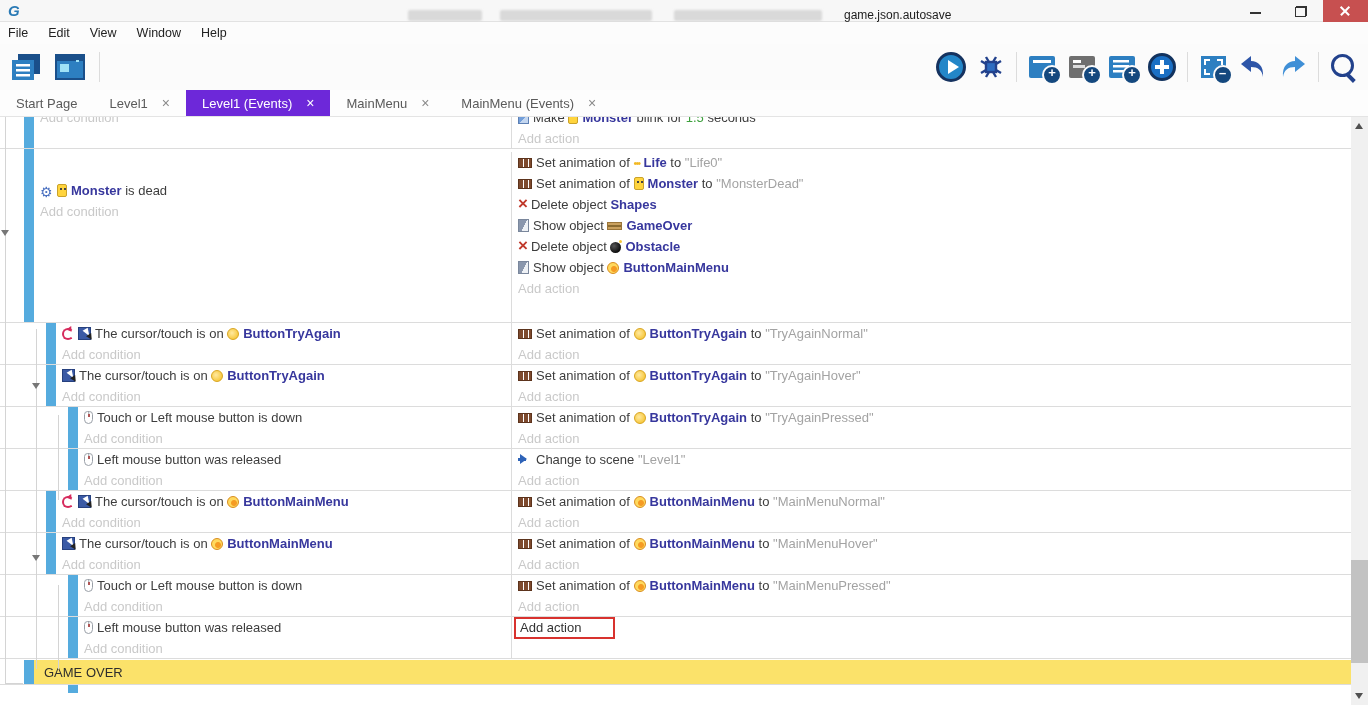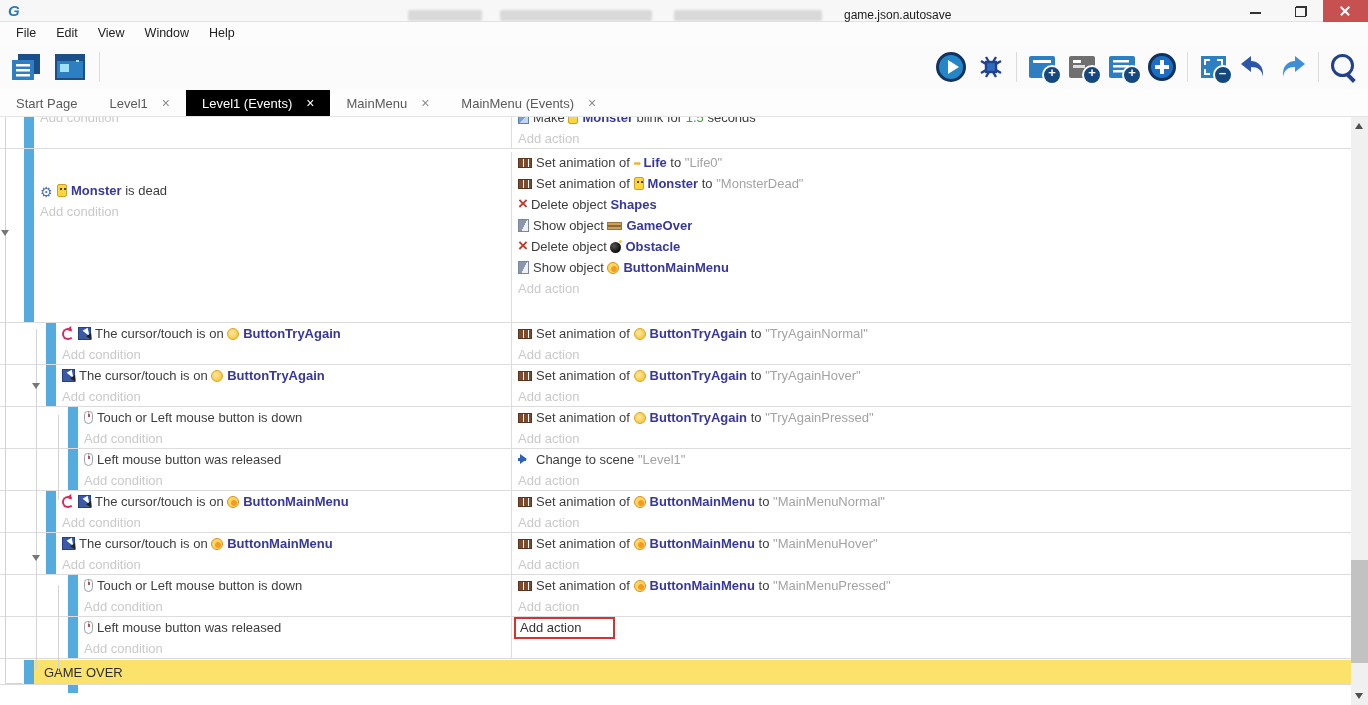--- a/index.html
+++ b/index.html
@@ -27,21 +27,21 @@
   .close-btn{background:#c75050;}
   .close-glyph{position:absolute;left:16px;top:5px;width:12px;height:12px;}
   .close-glyph::before,.close-glyph::after{content:"";position:absolute;left:0;top:5px;width:12px;height:1.6px;background:#fff;}
   .close-glyph::before{transform:rotate(45deg);}
   .close-glyph::after{transform:rotate(-45deg);}
 
   
   .menubar{position:absolute;left:0;top:22px;width:100%;height:22px;background:#fcfcfc;
            display:flex;align-items:center;font-size:12.5px;color:#222;}
   .menu-item{padding:0 10px;height:22px;line-height:22px;}
-  .menu-item:first-child{padding-left:16px;}
+  .menu-item:first-child{padding-left:8px;}
 
   
   .toolbar{position:absolute;left:0;top:44px;width:100%;height:46px;background:#fbfbfb;}
   .tb-left{position:absolute;left:8px;top:6px;display:flex;align-items:center;gap:8px;height:34px;}
   .tb-right{position:absolute;right:6px;top:6px;display:flex;align-items:center;gap:4px;height:34px;}
   .tb-btn{width:36px;height:34px;position:relative;display:flex;align-items:center;justify-content:center;}
   .tb-sep{width:1px;height:30px;background:#dcdcdc;margin:0 3px;}
 
   .ic-pm{position:relative;width:28px;height:26px;}
   .ic-pm::before{content:"";position:absolute;right:0;top:0;width:22px;height:20px;background:#1a4f8a;}
@@ -71,21 +71,21 @@
   .ic-addnew::after{content:"";position:absolute;top:50%;left:4px;right:4px;height:4px;background:#fff;transform:translateY(-50%);}
   .ic-search{width:28px;height:28px;position:relative;}
   .ic-search::before{content:"";position:absolute;left:1px;top:1px;width:17px;height:17px;border:3.5px solid #22418c;border-radius:50%;}
   .ic-search::after{content:"";position:absolute;right:2px;bottom:2px;width:10px;height:3.5px;background:#22418c;transform:rotate(45deg);}
 
   
   .tabbar{position:absolute;left:0;top:90px;width:100%;height:27px;background:#fdfdfd;
           display:flex;align-items:stretch;font-size:13px;color:#5a5a5a;border-bottom:1px solid #e4e4e4;}
   .tab{display:flex;align-items:center;padding:0 16px;white-space:nowrap;}
   .tab .x{margin-left:14px;color:#8a8a8a;font-size:14px;}
-  .tab.active{background:#000000;color:#fff;}
+  .tab.active{background:#6d28d9;color:#fff;}
   .tab.active .x{color:#fff;}
 
   
   .sheet{position:absolute;left:0;top:117px;width:1351px;height:588px;background:#fff;overflow:hidden;}
   .erow{position:relative;background:#fff;border-bottom:1px solid #dcdcdc;}
   .erow.event{height:42px;}
   .erow.tall{height:174px;}
   .erow.ptop{height:32px;}
   .erow.comment-row{height:25px;margin-top:1px;}
   .erow.partial{height:8px;border-bottom:none;}

